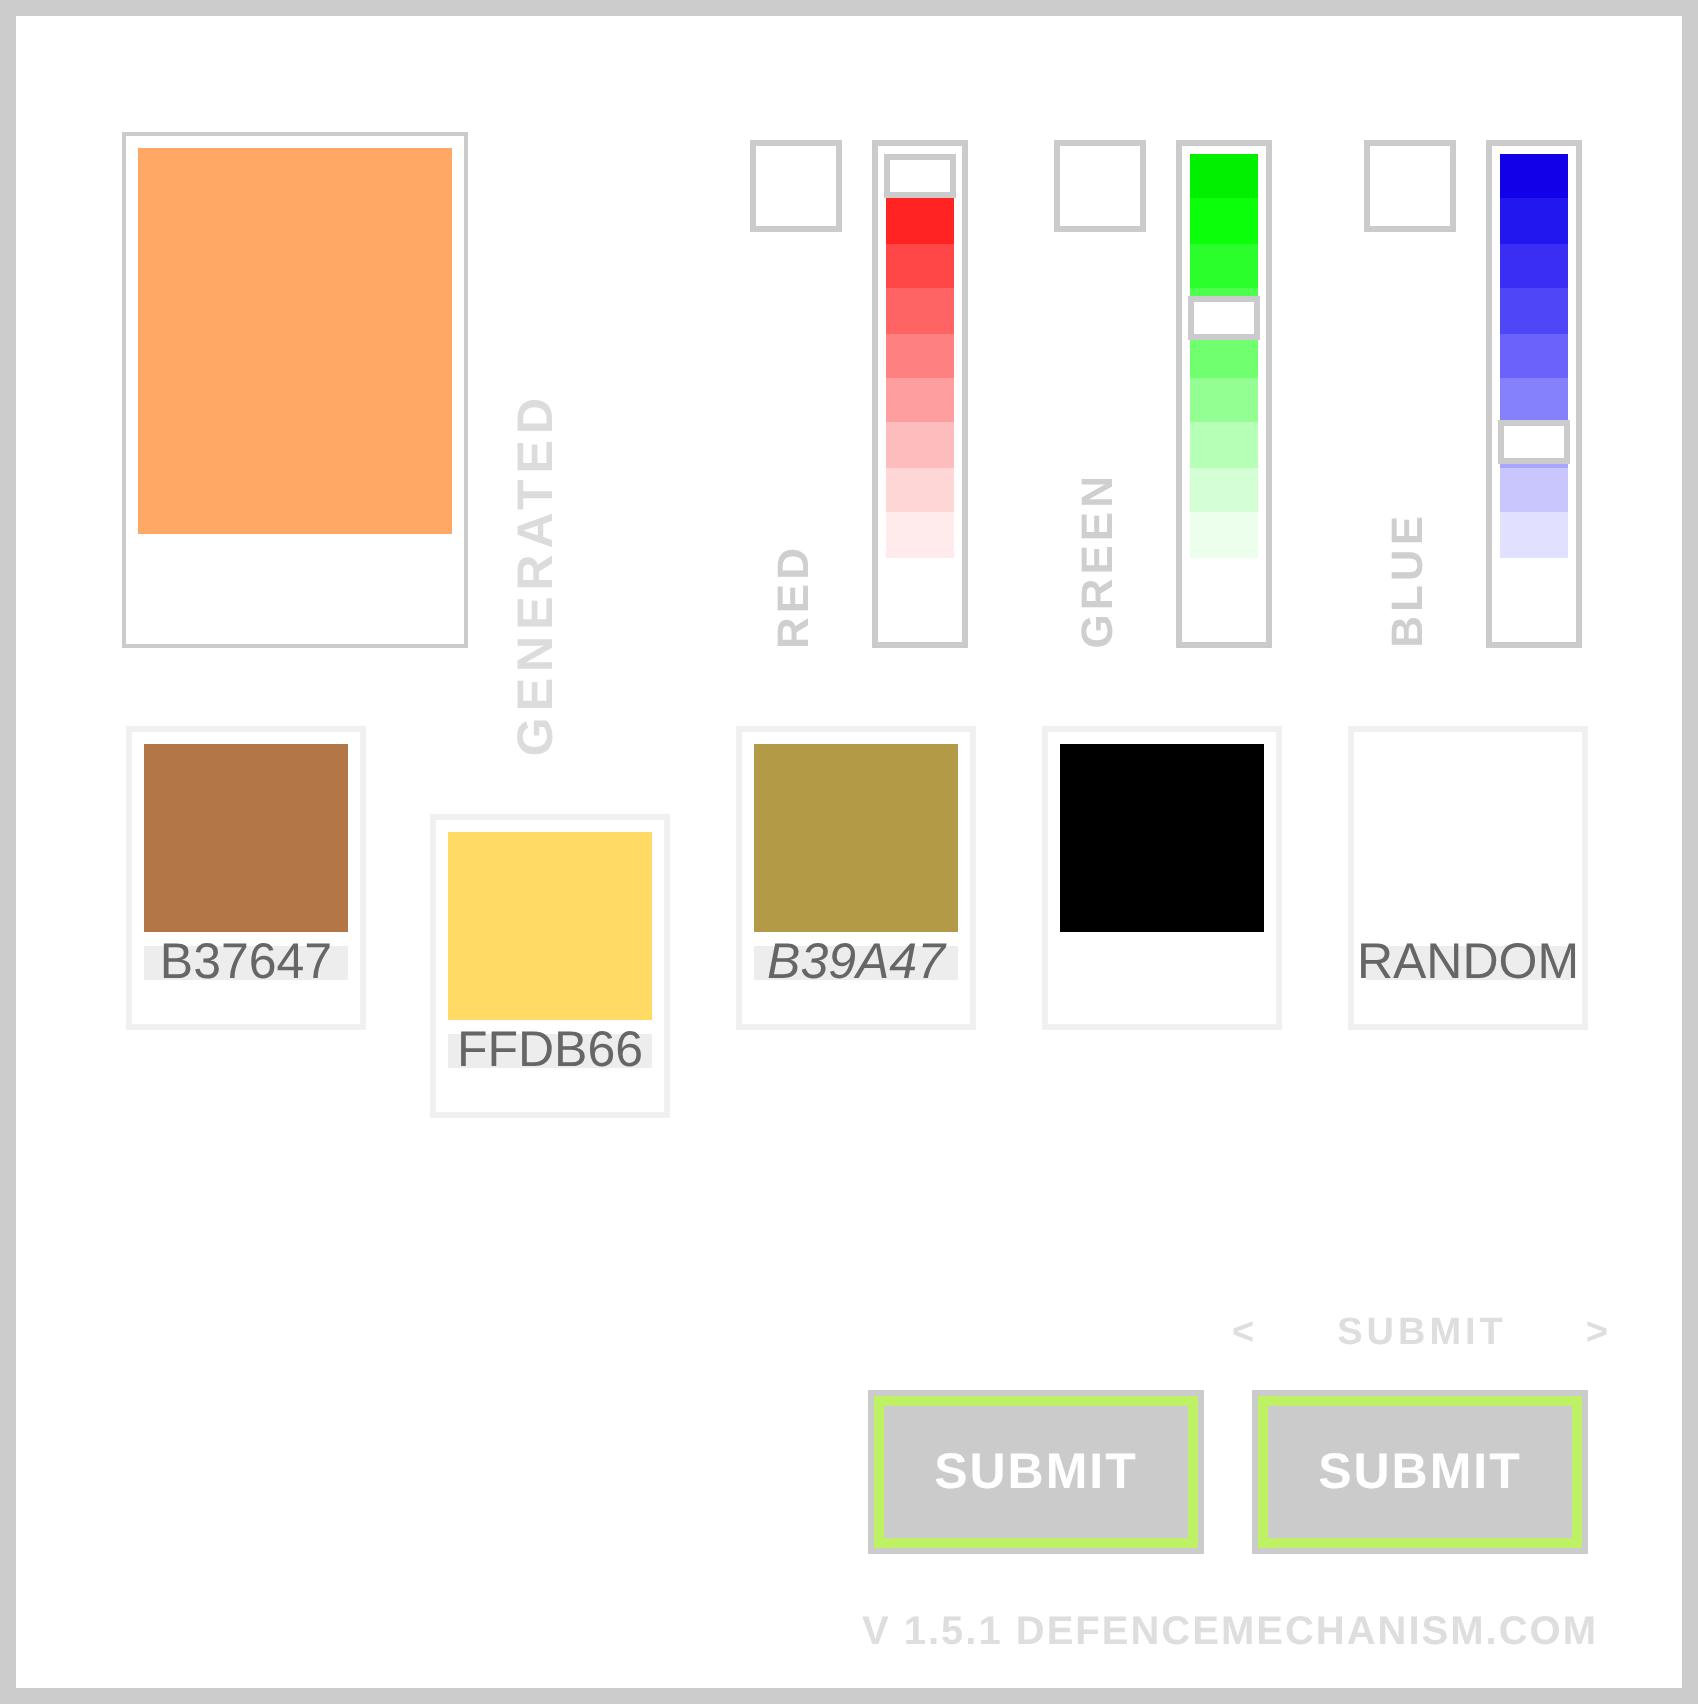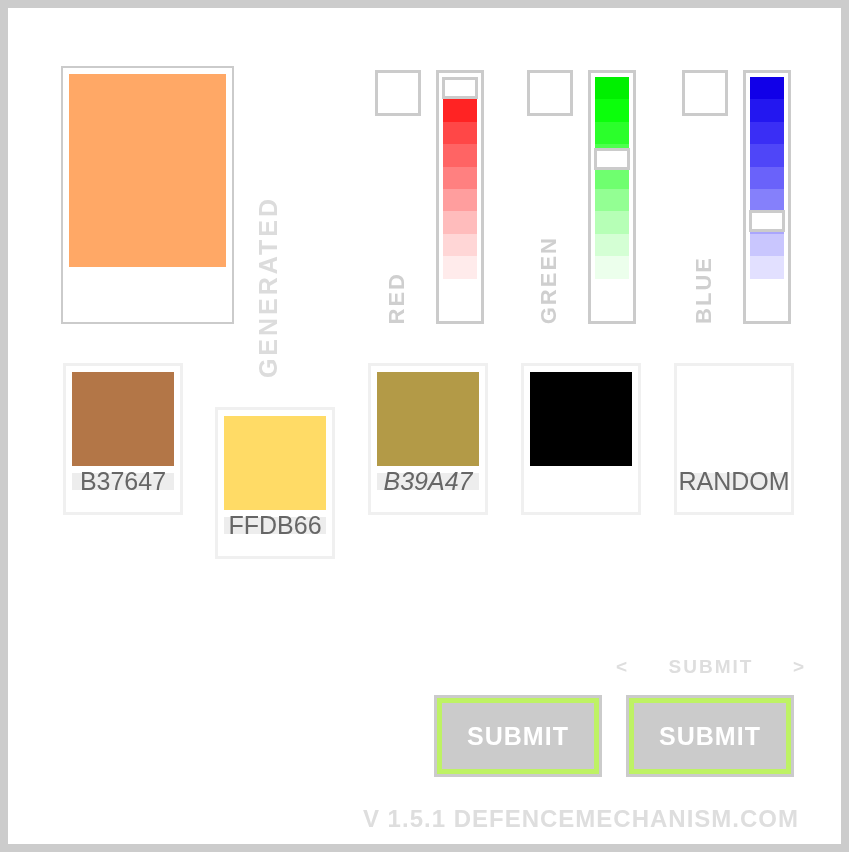--- a/index.html
+++ b/index.html
@@ -233,21 +233,21 @@
   .btn-submit { left: 426px; }
   .btn-random { left: 618px; }
 
   .footer {
     position: absolute;
     left: 0;
     top: 797px;
     width: 791px;
     text-align: right;
     color: #dedede;
-    font-size: 24px;
+    font-size: 20px;
     font-weight: bold;
     letter-spacing: 1px;
   }
 </style>
 </head>
 <body>
 
 <div class="app-frame">
 
   <div class="generated-wrap">

